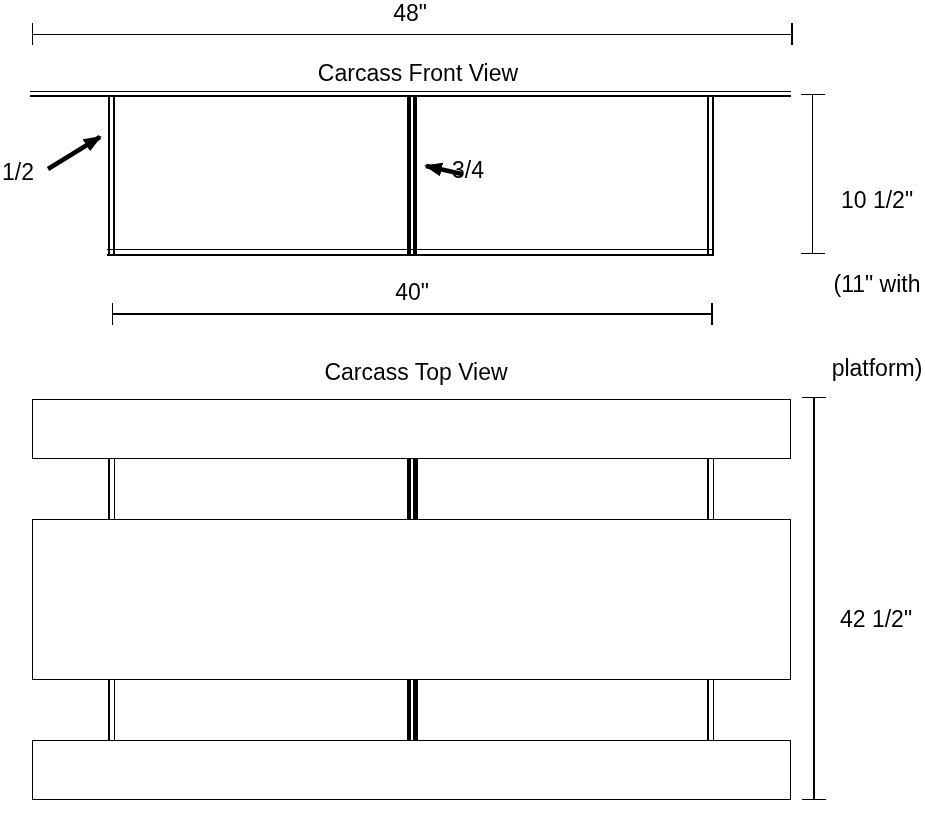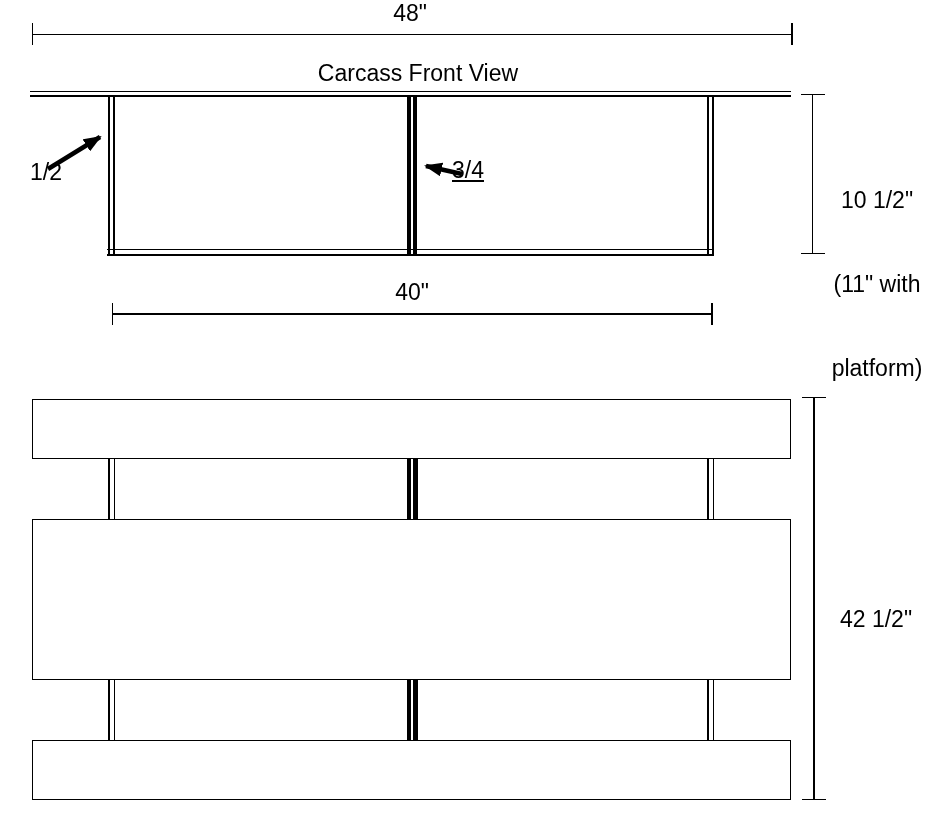--- a/index.html
+++ b/index.html
@@ -38,31 +38,31 @@
 
     <div class="vline" style="left:707px; top:96.5px; height:157px;"></div>
     <div class="vline" style="left:712px; top:96.5px; height:157px;"></div>
 
     <div class="vthick" style="left:406.5px; top:96.5px; height:157px;"></div>
     <div class="vthick" style="left:412.5px; top:96.5px; height:157px;"></div>
 
     <div class="hline" style="left:107px; top:248.5px; width:607px;"></div>
     <div class="hline" style="left:107px; top:254px; width:607px;"></div>
 
-    <div class="lbl" style="left:2px; top:158px;margin-left:28px;">1/2</div>
+    <div class="lbl" style="left:2px; top:158px;">1/2</div>
     <svg class="arrow" style="left:38px; top:123px;" width="80" height="56" viewBox="0 0 80 56">
       <defs>
         <marker id="arrowhead" markerUnits="userSpaceOnUse" markerWidth="18" markerHeight="14" refX="16" refY="7" orient="auto">
           <polygon points="0,0 18,7 0,14" fill="#000"></polygon>
         </marker>
       </defs>
       <line x1="10" y1="46" x2="62" y2="14" stroke="#000" stroke-width="4.5" marker-end="url(#arrowhead)"></line>
     </svg>
 
-    <div class="lbl" style="left:452px; top:156px;text-decoration:underline;">3/4</div>
+    <div class="lbl" style="left:452px; top:156px;">3/4</div>
     <svg class="arrow" style="left:410px; top:155px;" width="62" height="28" viewBox="0 0 62 28">
       <line x1="52" y1="19" x2="16" y2="11" stroke="#000" stroke-width="4.5" marker-end="url(#arrowhead)"></line>
     </svg>
 
     <div class="vline" style="left:811.5px; top:94px; height:159.5px;"></div>
     <div class="hline" style="left:801px; top:93.5px; width:24px;"></div>
     <div class="hline" style="left:801px; top:252.5px; width:24px;"></div>
     <div class="lbl center" style="left:822px; top:130px; width:110px;">
       <div>10 1/2"</div>
       <div>(11" with</div>
@@ -70,20 +70,21 @@
     </div>
 
     <div class="lbl center" style="left:312px; top:278px; width:200px;">40"</div>
     <div class="hline" style="left:112px; top:313px; width:600px;"></div>
     <div class="vline" style="left:111.5px; top:303px; height:22px;"></div>
     <div class="vline" style="left:711px; top:303px; height:22px;"></div>
   </div>
 
   <div class="group">
 
+    <div class="lbl center" style="left:266px; top:358px; width:300px;">Carcass Top View</div>
 
     <div class="rect" style="left:32px; top:399px; width:758.5px; height:59.5px;"></div>
 
     <div class="vline" style="left:108px; top:458px; height:62px;"></div>
     <div class="vline" style="left:113.5px; top:458px; height:62px;"></div>
     <div class="vthick" style="left:406.5px; top:458px; height:62px;"></div>
     <div class="vthick" style="left:413px; top:458px; height:62px;"></div>
     <div class="vline" style="left:707px; top:458px; height:62px;"></div>
     <div class="vline" style="left:712.5px; top:458px; height:62px;"></div>
 

